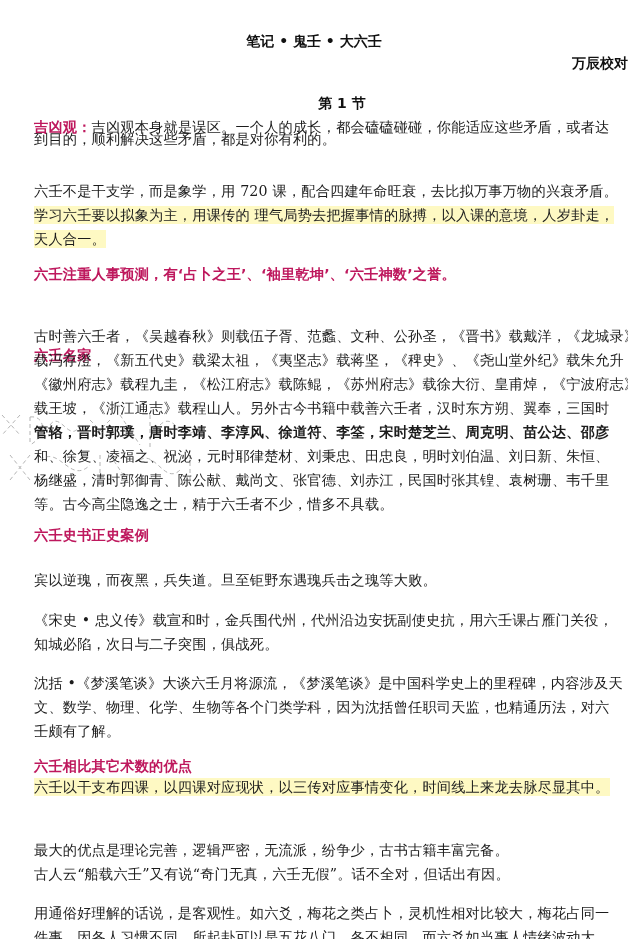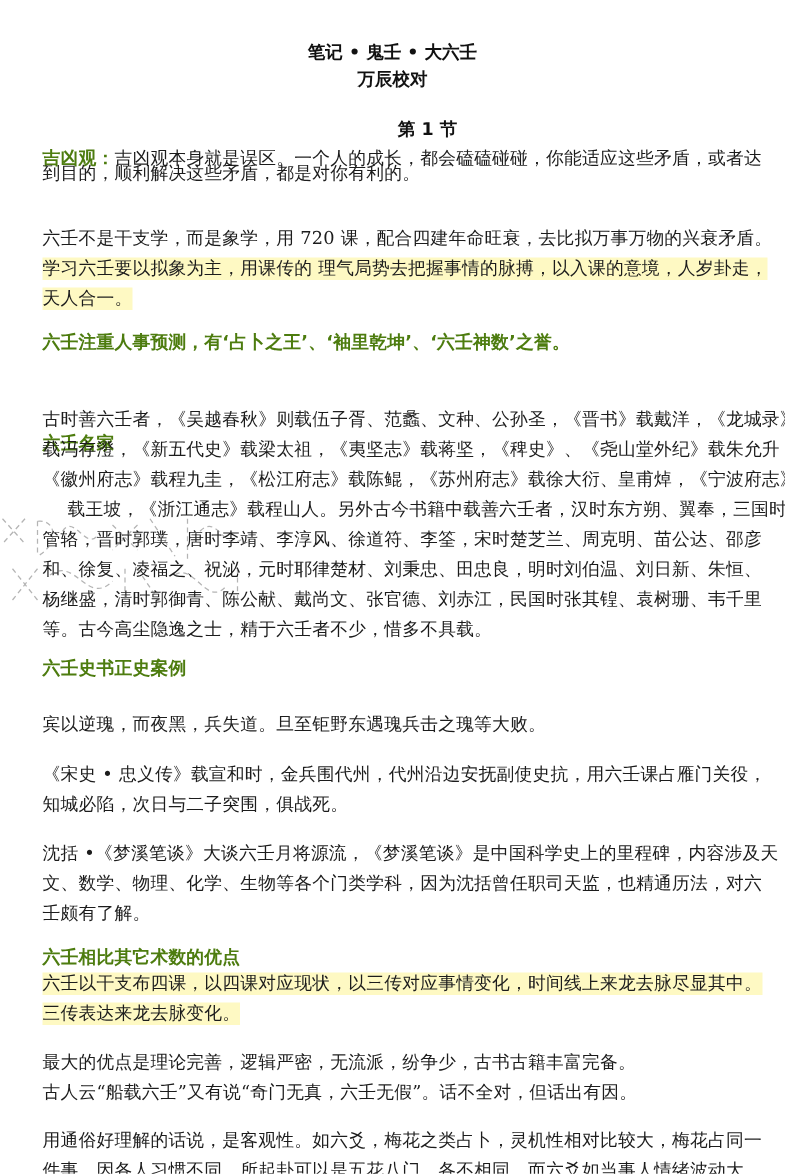--- a/index.html
+++ b/index.html
@@ -8,28 +8,28 @@
     font-family: "DejaVu Serif", "Liberation Serif", serif;
     color: #1a1a1a;
   }
   .page { position: absolute; left: 0; top: 0; width: 628px; height: 939px; }
   .title1, .title2, .section {
     position: absolute; left: 0; width: 628px; text-align: center;
     font-family: "DejaVu Sans", "Liberation Sans", sans-serif; font-weight: bold;
     font-size: 14px; color: #111;
   }
   .title1 { top: 33px; }
-  .title2 { top: 55px; }
+  .title2 { top: 55px; text-align: right; }
   .section { top: 95px; margin-left: 28px; }
   .line {
     position: absolute; left: 34px; font-size: 14.2px; line-height: 20px;
     white-space: nowrap; color: #1c1c1c; letter-spacing: 0.2px;
   }
   .hl { background: #fef9c3; padding: 1px 0; }
-  .bold { font-family: "DejaVu Sans", "Liberation Sans", sans-serif; font-weight: bold; color: #4d7c0f; }
+  .bold { font-family: "DejaVu Sans", "Liberation Sans", sans-serif; font-weight: bold; color: #be185d; }
   .watermark {
     position: absolute; left: 0; top: 405px; width: 240px; height: 85px;
     pointer-events: none; opacity: 0.55;
   }
 </style>
 </head>
 <body>
 
 <div class="page">
   <div class="title1">笔记 • 鬼壬 • 大六壬</div>
@@ -44,22 +44,22 @@
   <div class="line" style="top:181px;">六壬不是干支学，而是象学，用 720 课，配合四建年命旺衰，去比拟万事万物的兴衰矛盾。</div>
   <div class="line" style="top:205px;"><span class="hl">学习六壬要以拟象为主，用课传的  理气局势去把握事情的脉搏，以入课的意境，人岁卦走，</span></div>
   <div class="line" style="top:229px;"><span class="hl">天人合一。</span></div>
 
   <div class="line bold" style="top:264px;">六壬注重人事预测，有‘占卜之王’、‘袖里乾坤’、‘六壬神数’之誉。</div>
 
   <div class="line bold" style="top:305px;margin-top:40px;">六壬名家</div>
   <div class="line" style="top:326px;">古时善六壬者，《吴越春秋》则载伍子胥、范蠡、文种、公孙圣，《晋书》载戴洋，《龙城录》</div>
   <div class="line" style="top:350px;">载冯存澄，《新五代史》载梁太祖，《夷坚志》载蒋坚，《稗史》、《尧山堂外纪》载朱允升，</div>
   <div class="line" style="top:374px;">《徽州府志》载程九圭，《松江府志》载陈鲲，《苏州府志》载徐大衍、皇甫焯，《宁波府志》</div>
-  <div class="line" style="top:398px;margin-left:20px;">载王坡，《浙江通志》载程山人。另外古今书籍中载善六壬者，汉时东方朔、翼奉，三国时</div>
-  <div class="line" style="top:422px;">管辂，晋时郭璞，唐时李靖、李淳风、徐道符、李筌，宋时楚芝兰、周克明、苗公达、邵彦</div>
+  <div class="line" style="top:398px;">载王坡，《浙江通志》载程山人。另外古今书籍中载善六壬者，汉时东方朔、翼奉，三国时</div>
+  <div class="line" style="top:422px;font-weight:bold;">管辂，晋时郭璞，唐时李靖、李淳风、徐道符、李筌，宋时楚芝兰、周克明、苗公达、邵彦</div>
   <div class="line" style="top:446px;">和、徐复、凌福之、祝泌，元时耶律楚材、刘秉忠、田忠良，明时刘伯温、刘日新、朱恒、</div>
   <div class="line" style="top:470px;">杨继盛，清时郭御青、陈公献、戴尚文、张官德、刘赤江，民国时张其锽、袁树珊、韦千里</div>
   <div class="line" style="top:494px;">等。古今高尘隐逸之士，精于六壬者不少，惜多不具载。</div>
 
   <svg class="watermark" viewBox="0 0 240 85">
     <g fill="none" stroke="#777" stroke-width="1" stroke-dasharray="4 3">
       <path d="M2 10 L20 30 M20 10 L2 30"></path>
       <path d="M30 12 L30 40 M30 12 C45 10 48 30 30 40"></path>
       <path d="M50 20 C60 5 70 40 80 20"></path>
       <path d="M90 15 L110 35 M110 15 L90 35"></path>
@@ -75,18 +75,17 @@
   <div class="line bold" style="top:525px;">六壬史书正史案例</div>
   <div class="line" style="top:570px;">宾以逆瑰，而夜黑，兵失道。旦至钜野东遇瑰兵击之瑰等大败。</div>
   <div class="line" style="top:610px;">《宋史 • 忠义传》载宣和时，金兵围代州，代州沿边安抚副使史抗，用六壬课占雁门关役，</div>
   <div class="line" style="top:634px;">知城必陷，次日与二子突围，俱战死。</div>
   <div class="line" style="top:673px;">沈括 •《梦溪笔谈》大谈六壬月将源流，《梦溪笔谈》是中国科学史上的里程碑，内容涉及天</div>
   <div class="line" style="top:697px;">文、数学、物理、化学、生物等各个门类学科，因为沈括曾任职司天监，也精通历法，对六</div>
   <div class="line" style="top:721px;">壬颇有了解。</div>
 
   <div class="line bold" style="top:756px;">六壬相比其它术数的优点</div>
   <div class="line" style="top:777px;"><span class="hl">六壬以干支布四课，以四课对应现状，以三传对应事情变化，时间线上来龙去脉尽显其中。</span></div>
-  <div class="line" style="top:801px;"><span class="hl">三传表达来龙去脉变化。</span></div>
   <div class="line" style="top:840px;">最大的优点是理论完善，逻辑严密，无流派，纷争少，古书古籍丰富完备。</div>
   <div class="line" style="top:864px;">古人云“船载六壬”又有说“奇门无真，六壬无假”。话不全对，但话出有因。</div>
   <div class="line" style="top:903px;">用通俗好理解的话说，是客观性。如六爻，梅花之类占卜，灵机性相对比较大，梅花占同一</div>
   <div class="line" style="top:927px;">件事，因各人习惯不同，所起卦可以是五花八门，各不相同。而六爻如当事人情绪波动大，</div>
 </div>
 
 </body></html>

